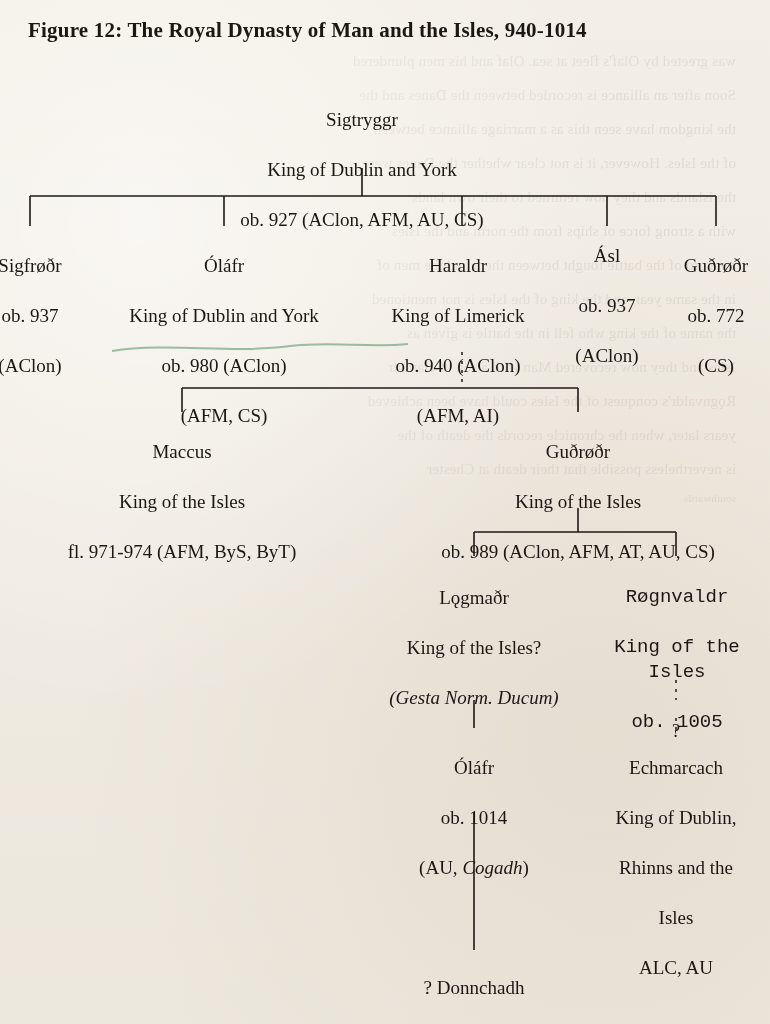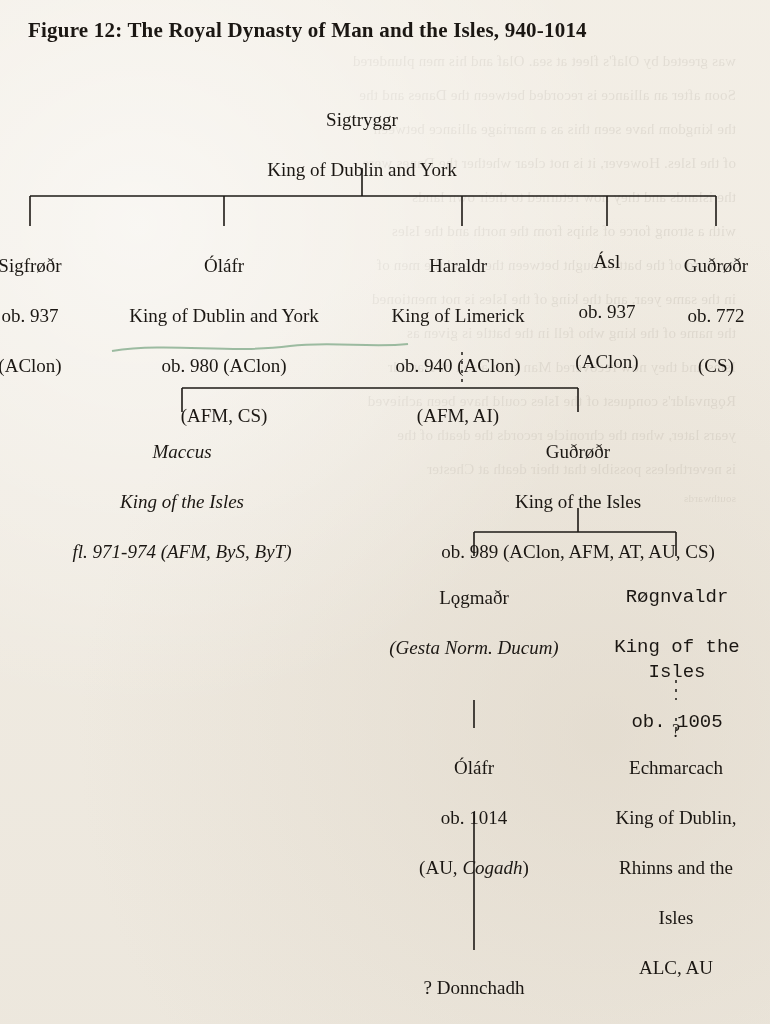--- a/index.html
+++ b/index.html
@@ -154,20 +154,21 @@
   <path d="M2 13 C60 4, 120 16, 180 8 C220 3, 260 10, 298 6" stroke="#7ea887" stroke-width="2" fill="none" opacity="0.75"></path>
 </svg>
 
 <div class="chart">
 
   <div class="fig-title">Figure 12: The Royal Dynasty of Man and the Isles, 940-1014</div>
 
   <div class="node" style="left:212px; top:82px; width:300px;">
     <span class="nm">Sigtryggr</span>
     <span class="nm">King of Dublin and York</span>
+    <span class="nm">ob. 927 (AClon, AFM, AU, CS)</span>
   </div>
 
   <div class="node" style="left:-24px; top:228px; width:108px;">
     <span class="nm">Sigfrøðr</span>
     <span class="nm">ob. 937</span>
     <span class="nm">(AClon)</span>
   </div>
 
   <div class="node" style="left:98px; top:228px; width:252px;">
     <span class="nm">Óláfr</span>
@@ -176,46 +177,47 @@
     <span class="nm">(AFM, CS)</span>
   </div>
 
   <div class="node" style="left:364px; top:228px; width:188px;">
     <span class="nm">Haraldr</span>
     <span class="nm">King of Limerick</span>
     <span class="nm">ob. 940 (AClon)</span>
     <span class="nm">(AFM, AI)</span>
   </div>
 
-  <div class="node" style="left:555px; top:224px; width:104px;">
+  <div class="node" style="left:555px; top:218px; width:104px;">
     <span class="nm">Ásl</span>
     <span class="nm">ob. 937</span>
     <span class="nm">(AClon)</span>
   </div>
 
   <div class="node" style="left:661px; top:228px; width:110px;">
     <span class="nm">Guðrøðr</span>
     <span class="nm">ob. 772</span>
     <span class="nm">(CS)</span>
   </div>
 
-  <div class="node" style="left:32px; top:414px; width:300px;font-style:italic;">
+  <div class="node" style="left:32px; top:414px; width:300px;">
     <span class="nm">Maccus</span>
     <span class="nm">King of the Isles</span>
     <span class="nm">fl. 971-974 (AFM, ByS, ByT)</span>
   </div>
 
   <div class="node" style="left:396px; top:414px; width:364px;">
     <span class="nm">Guðrøðr</span>
     <span class="nm">King of the Isles</span>
     <span class="nm">ob. 989 (AClon, AFM, AT, AU, CS)</span>
   </div>
 
   <div class="node" style="left:370px; top:560px; width:208px;">
     <span class="nm">Lǫgmaðr</span>
+    <span class="nm">King of the Isles?</span>
     <span class="nm"><i>(Gesta Norm. Ducum)</i></span>
   </div>
 
   <div class="node" style="left:584px; top:560px; width:186px;font-family:Liberation Mono, monospace;">
     <span class="nm">Røgnvaldr</span>
     <span class="nm">King of the Isles</span>
     <span class="nm">ob. 1005</span>
   </div>
 
   <div class="node" style="left:664px; top:694px; width:24px; font-size:18px;">

